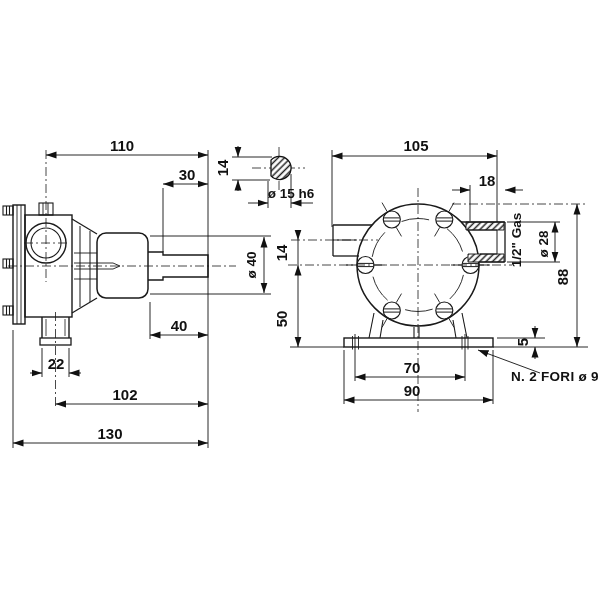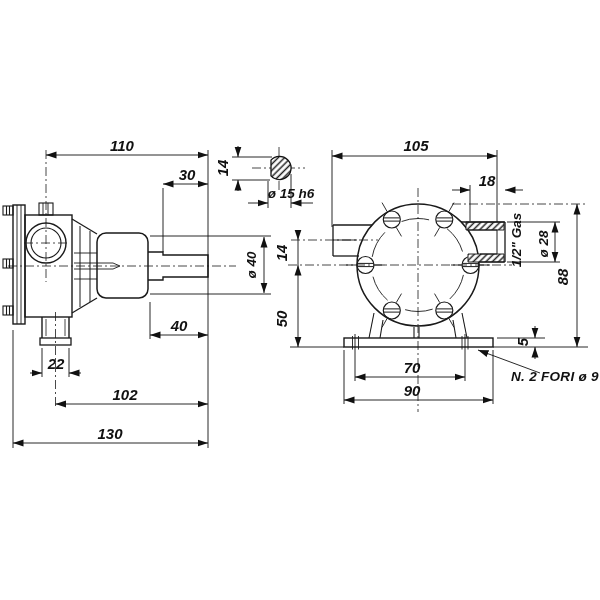--- a/index.html
+++ b/index.html
@@ -1,17 +1,17 @@
 <!DOCTYPE html>
 <html><head>
 <meta charset="utf-8">
 <style>
   html,body{margin:0;padding:0;background:#fff;}
   .stage{position:relative;width:600px;height:588px;background:#fff;overflow:hidden;
-         font-family:"Liberation Sans", sans-serif;font-style:italic;}
+         font-family:"Liberation Sans", sans-serif;}
   svg text{font-family:"Liberation Sans", sans-serif;font-weight:700;fill:#111;}
   .dim{font-size:15px;}
   .dim-sm{font-size:13.5px;}
   .note{font-size:13.5px;letter-spacing:.3px;}
 </style>
 </head>
 <body>
 
 <div class="stage">
 <svg width="600" height="600" viewBox="0 0 600 600">

